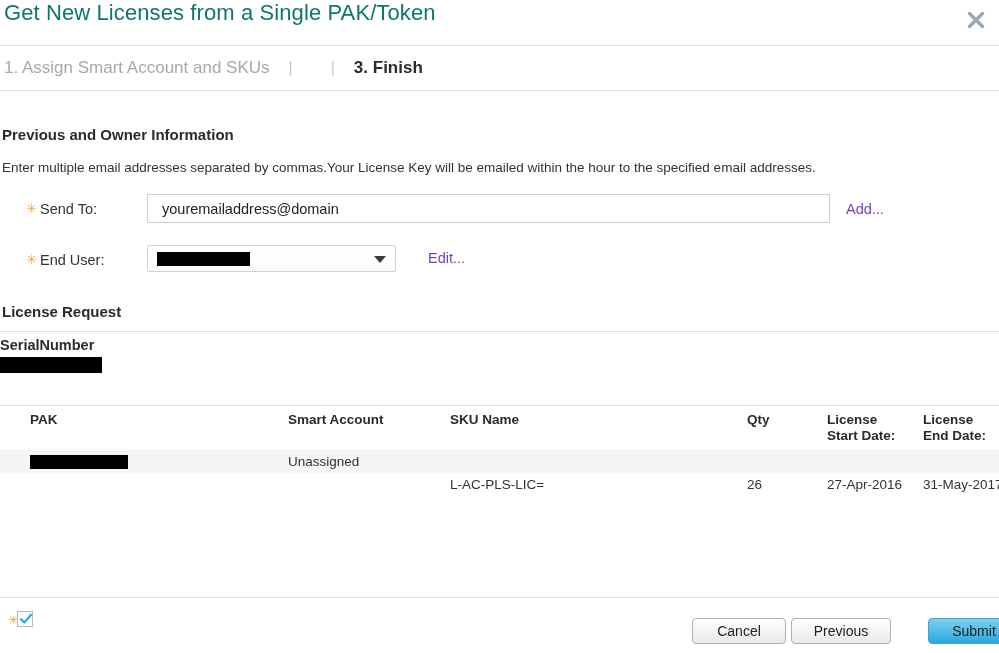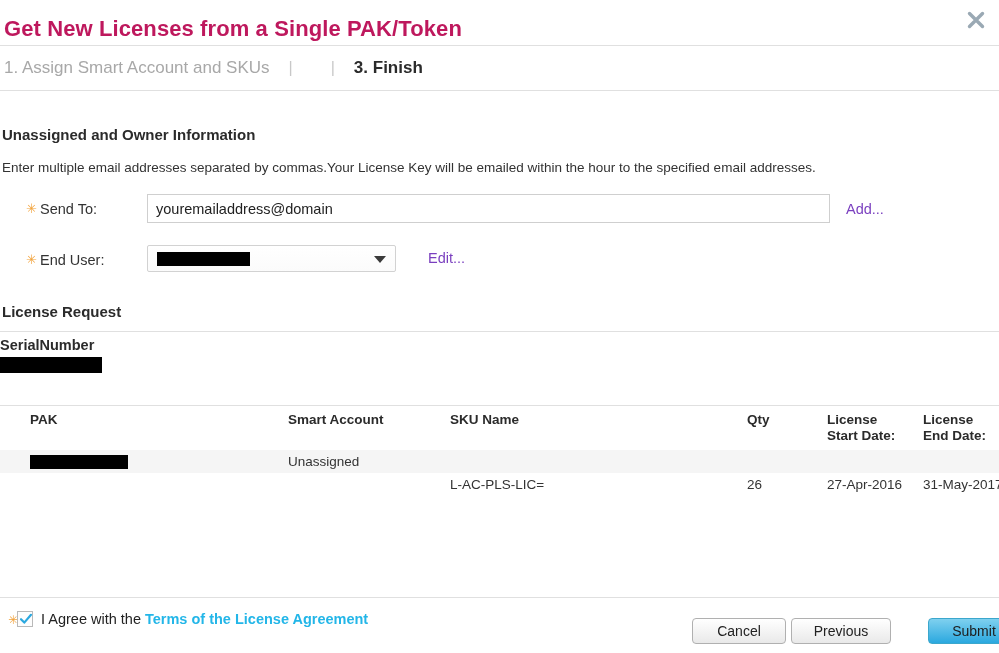--- a/index.html
+++ b/index.html
@@ -20,24 +20,24 @@
   .dialog-header {
     position: absolute;
     top: 0; left: 0;
     width: 999px;
     height: 45px;
     box-sizing: border-box;
   }
   .dialog-title {
     position: absolute;
     left: 4px;
-    top: 16px;
+    top: 0;
     font-size: 22px;
-    font-weight: 700;
-    color: #be185d;
+    font-weight: 400;
+    color: #0f766e;
     letter-spacing: 0.1px;
     white-space: nowrap;
   }
   .close-button {
     position: absolute;
     right: 9px;
     top: 6px;
     width: 28px;
     height: 28px;
     cursor: pointer;
@@ -147,21 +147,21 @@
     left: 147px;
     top: 0;
     width: 683px;
     height: 29px;
     box-sizing: border-box;
     border: 1px solid #cfcfcf;
     background: #ffffff;
     font-family: "Liberation Sans", sans-serif;
     font-size: 14.5px;
     color: #222222;
-    padding: 0 8px;
+    padding: 0 14px;
     outline: none;
   }
 
   .select-box {
     position: absolute;
     left: 147px;
     top: 0;
     width: 249px;
     height: 27px;
     box-sizing: border-box;
@@ -358,21 +358,21 @@
 <div class="header-rule"></div>
 
 <div class="steps">
   <div class="step step-first">1. Assign Smart Account and SKUs</div>
   <div class="step-sep">|</div>
   <div class="step-sep">|</div>
   <div class="step active">3. Finish</div>
 </div>
 <div class="steps-rule"></div>
 
-<div class="section-heading" id="recipient-heading">Unassigned and Owner Information</div>
+<div class="section-heading" id="recipient-heading">Previous and Owner Information</div>
 <div class="section-desc">Enter multiple email addresses separated by commas.Your License Key will be emailed within the hour to the specified email addresses.</div>
 
 <div class="form-row" id="row-send-to">
   <span class="req-star">✳</span>
   <span class="field-label">Send To:</span>
   <input class="text-input" type="text" id="send-to-input" value="youremailaddress@domain" style="">
   <span class="inline-link" id="add-link">Add...</span>
 </div>
 
 <div class="form-row" id="row-end-user">
@@ -433,20 +433,17 @@
 </table>
 
 <div class="rule" id="rule-footer"></div>
 <div class="footer">
   <span class="agree-star">✳</span>
   <div class="agree-checkbox">
     <svg width="14" height="14" viewBox="0 0 14 14" aria-hidden="true">
       <path d="M2 7.2 L5.3 10.6 L12 2.8" stroke="#2ba8df" stroke-width="2.2" fill="none" stroke-linecap="round" stroke-linejoin="round"></path>
     </svg>
   </div>
-  <div class="agree-text">
-    <span>I Agree with the </span><span class="terms-link">Terms of the License Agreement</span>
-  </div>
 
   <button class="btn" id="btn-cancel">Cancel</button>
   <button class="btn" id="btn-previous">Previous</button>
   <button class="btn" id="btn-submit">Submit</button>
 </div>
 
 </body></html>

